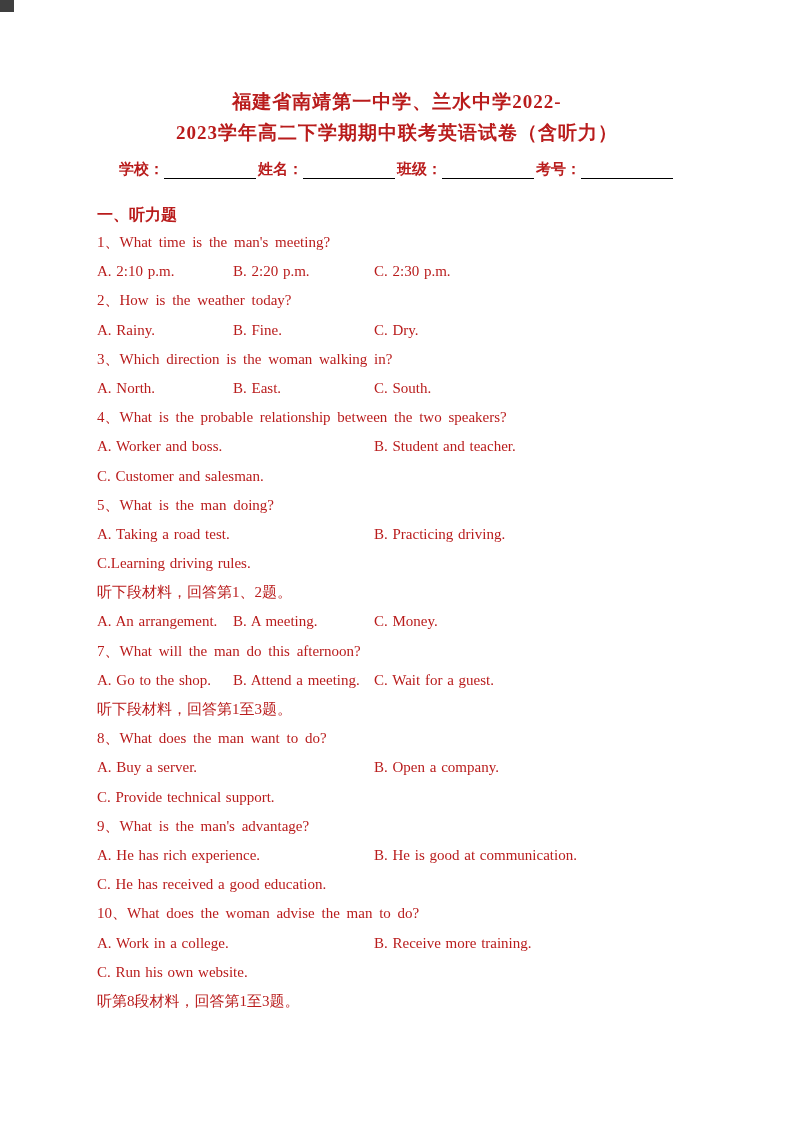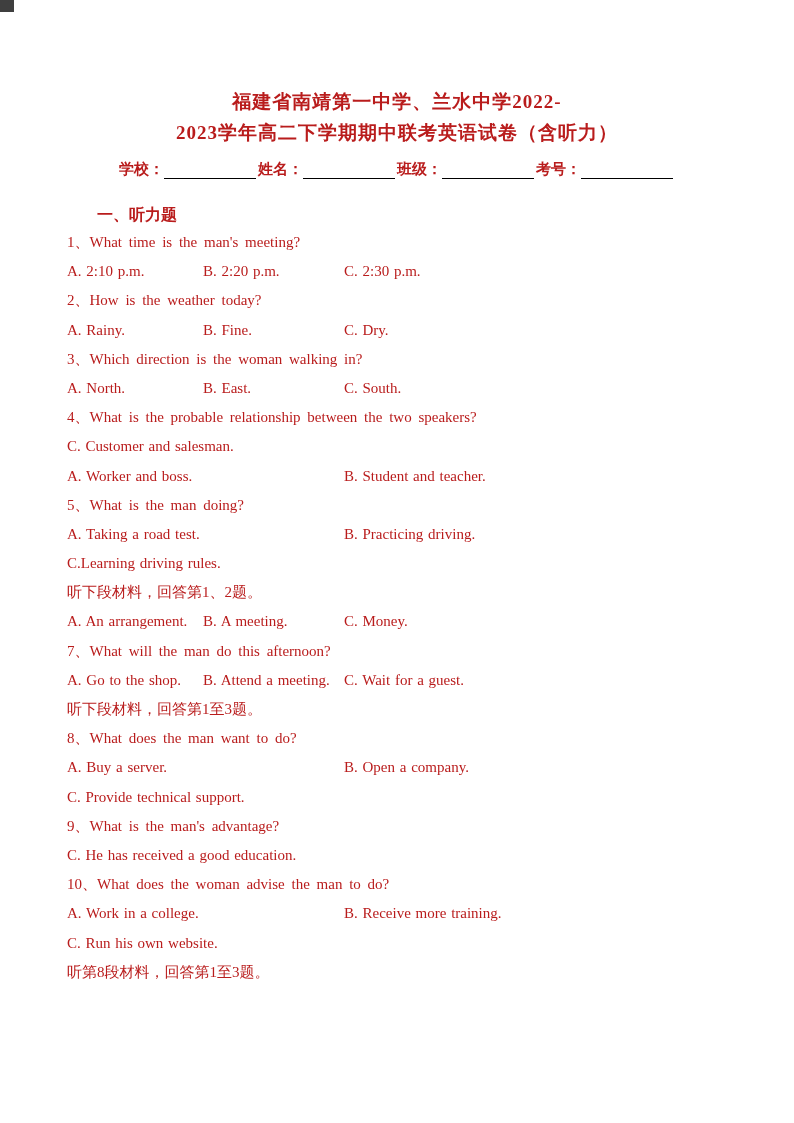--- a/index.html
+++ b/index.html
@@ -45,21 +45,21 @@
     vertical-align: bottom;
   }
   .section-heading {
     margin: 20px 8px 0 97px;
     font-size: 16px;
     font-weight: bold;
     height: 22px;
     line-height: 22px;
   }
   .body-lines {
-    margin: 2px 0 0 67px;
+    margin: 2px 0 0 97px;
     width: 640px;
     font-size: 15px;
   }
   .line {
     position: relative;
     height: 29.2px;
     line-height: 29.2px;
     white-space: nowrap;
   }
   .cell { position: absolute; top: 0; word-spacing: 1px; }
@@ -108,25 +108,25 @@
       </div>
       <div class="line opt">
         <span class="cell col-0">A. North.</span>
         <span class="cell col-1">B. East.</span>
         <span class="cell col-2">C. South.</span>
       </div>
       <div class="line q">
         <span class="cell col-0">4、What is the probable relationship between the two speakers?</span>
       </div>
       <div class="line opt">
-        <span class="cell col-0">C. Customer and salesman.</span>
+        <span class="cell col-0">A. Worker and boss.</span>
+        <span class="cell col-2">B. Student and teacher.</span>
       </div>
       <div class="line opt">
-        <span class="cell col-0">A. Worker and boss.</span>
-        <span class="cell col-2">B. Student and teacher.</span>
+        <span class="cell col-0">C. Customer and salesman.</span>
       </div>
       <div class="line q">
         <span class="cell col-0">5、What is the man doing?</span>
       </div>
       <div class="line opt">
         <span class="cell col-0">A. Taking a road test.</span>
         <span class="cell col-2">B. Practicing driving.</span>
       </div>
       <div class="line opt">
         <span class="cell col-0">C.Learning driving rules.</span>
@@ -157,20 +157,24 @@
         <span class="cell col-0">A. Buy a server.</span>
         <span class="cell col-2">B. Open a company.</span>
       </div>
       <div class="line opt">
         <span class="cell col-0">C. Provide technical support.</span>
       </div>
       <div class="line q">
         <span class="cell col-0">9、What is the man's advantage?</span>
       </div>
       <div class="line opt">
+        <span class="cell col-0">A. He has rich experience.</span>
+        <span class="cell col-2">B. He is good at communication.</span>
+      </div>
+      <div class="line opt">
         <span class="cell col-0">C. He has received a good education.</span>
       </div>
       <div class="line q">
         <span class="cell col-0">10、What does the woman advise the man to do?</span>
       </div>
       <div class="line opt">
         <span class="cell col-2">B. Receive more training.</span>
         <span class="cell col-0">A. Work in a college.</span>
       </div>
       <div class="line opt">

